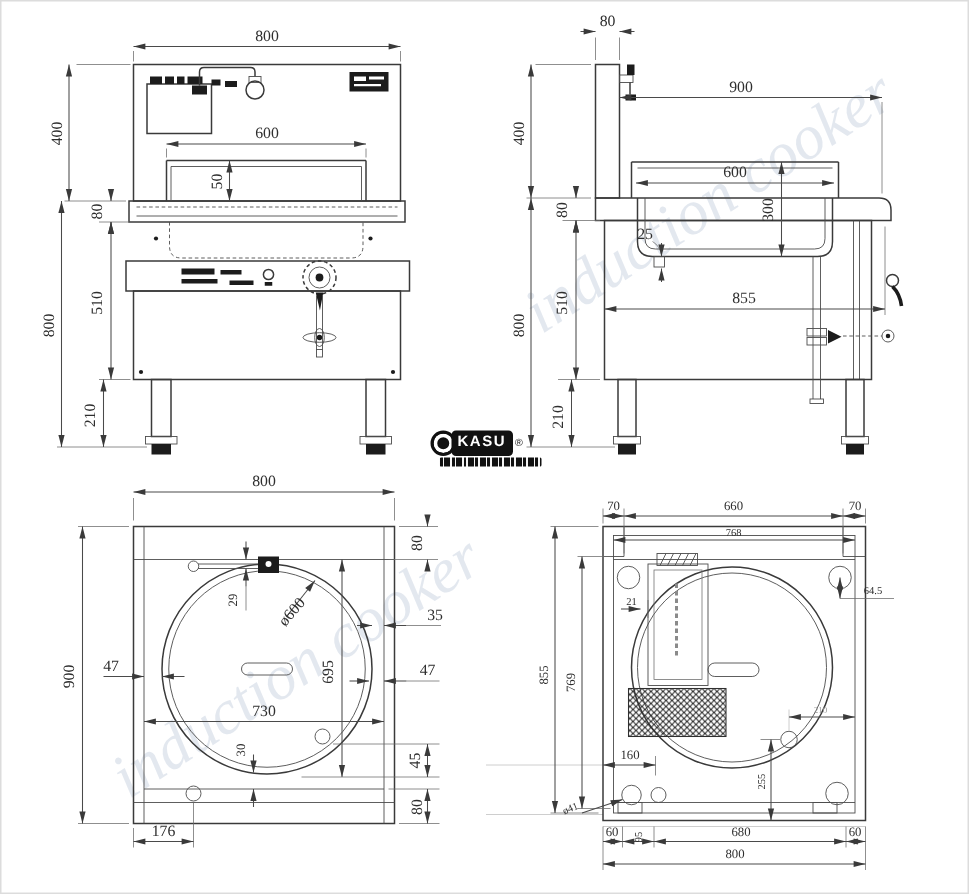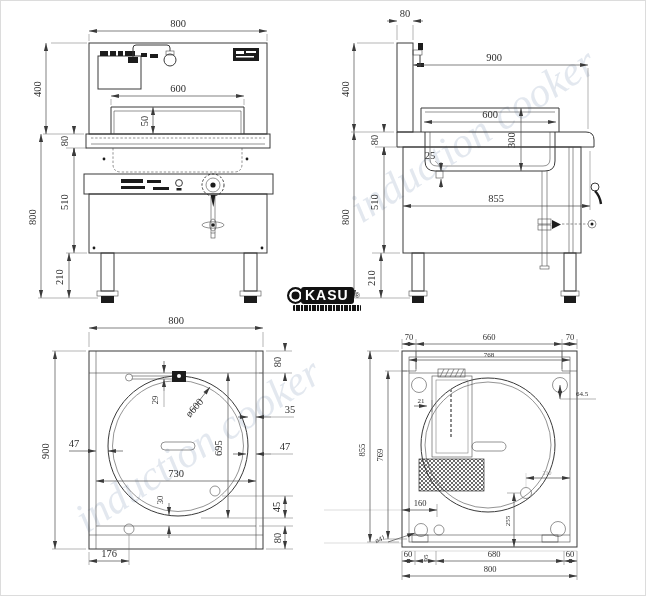--- a/index.html
+++ b/index.html
@@ -20,21 +20,21 @@
   text.d{font-family:"Liberation Serif",serif;font-size:10.5px;fill:#2e2e2e;text-anchor:middle;}
   text.s{font-size:8.5px;}
   text.xs{font-size:7px;}
   text.f{font-size:6px;fill:#999;}
   
   .wm{position:absolute;transform:rotate(-33deg);font-family:"Liberation Serif",serif;font-style:italic;font-size:42px;color:rgba(145,165,195,.26);white-space:nowrap;pointer-events:none;}
   
   #logo{position:absolute;left:286px;top:286px;width:82px;}
   #logo .row{display:flex;align-items:center;}
   #logo .disc{width:17px;height:17px;border-radius:50%;background:#111;border:2px solid #111;box-shadow:inset 0 0 0 2.5px #fff;box-sizing:border-box;}
-  #logo .pill{margin-left:-3px;background:#111;color:#fff;font-family:"Liberation Sans",sans-serif;font-weight:bold;font-size:14px;letter-spacing:1px;padding:1px 5px 2px 4px;border-radius:3px;line-height:14px;}
+  #logo .pill{margin-left:-3px;background:#111;color:#fff;font-family:"Liberation Sans",sans-serif;font-weight:bold;font-size:10px;letter-spacing:1px;padding:1px 5px 2px 4px;border-radius:3px;line-height:14px;}
   #logo .reg{font-size:7px;color:#111;vertical-align:top;margin-left:1px;font-family:"Liberation Sans",sans-serif;}
   #logo .strip{margin-top:1px;margin-left:6px;width:68px;height:6px;background:repeating-linear-gradient(90deg,#111 0 2px,#f4f4f4 2px 3px,#111 3px 6px,#111 6px 7px,#f6f6f6 7px 8px);border-radius:1px;}
 </style>
 </head>
 <body>
 
 <div id="page">
 
   <div class="wm" style="left:330px;top:110px;">induction cooker</div>
   <div class="wm" style="left:55px;top:420px;">induction cooker</div>

